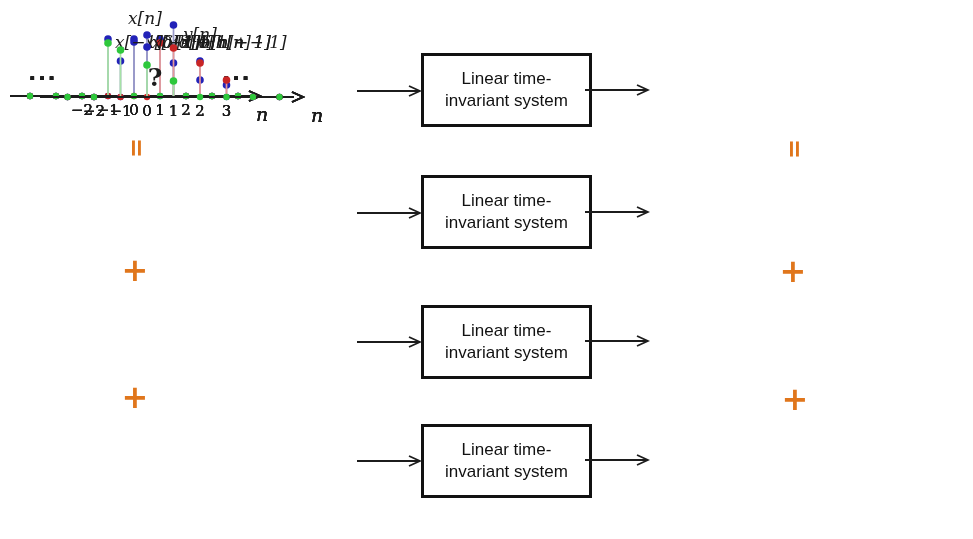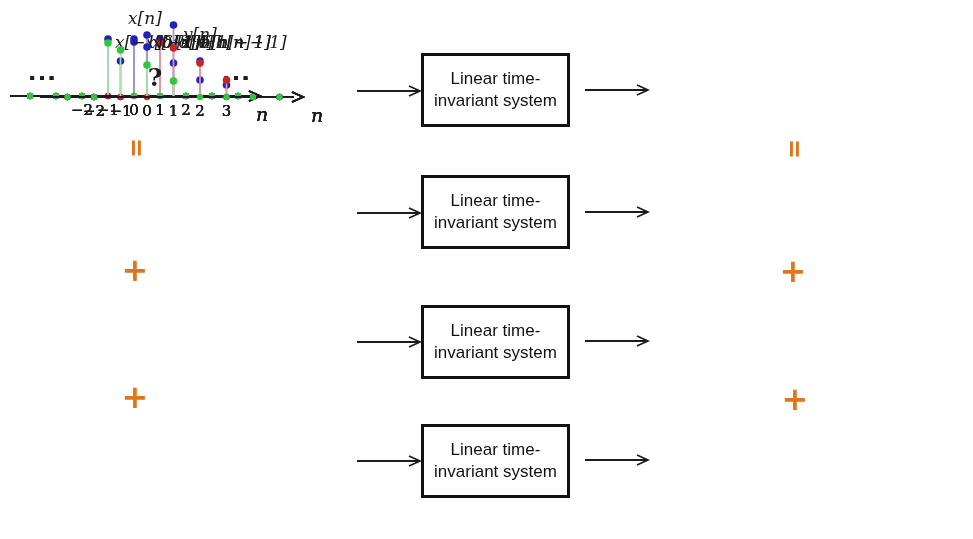--- a/index.html
+++ b/index.html
@@ -1,20 +1,20 @@
 <!DOCTYPE html>
 <html><head>
 <meta charset="utf-8">
 <style>
   html,body{margin:0;padding:0;background:#ffffff;}
   #canvas{position:relative;width:973px;height:539px;background:#ffffff;overflow:hidden;
           font-family:"Liberation Sans",sans-serif;}
   .plot{position:absolute;}
   .mid-arrow{position:absolute;}
-  .sys-box{position:absolute;width:149px;height:74px;border:3px solid #111111;background:#ffffff;
+  .sys-box{position:absolute;width:171px;height:74px;border:3px solid #111111;background:#ffffff;
            display:flex;flex-direction:column;align-items:center;justify-content:center;
            font-size:17px;line-height:22px;color:#111111;text-align:center;box-sizing:border-box;}
   .operator{position:absolute;color:#e0761c;transform:translate(-50%,-50%);
             font-family:"DejaVu Sans",sans-serif;}
   .op-eq{font-size:24px;font-weight:700;transform:translate(-50%,-50%) rotate(90deg);}
   .op-plus{font-size:32px;font-weight:600;}
 </style>
 </head>
 <body>
 

